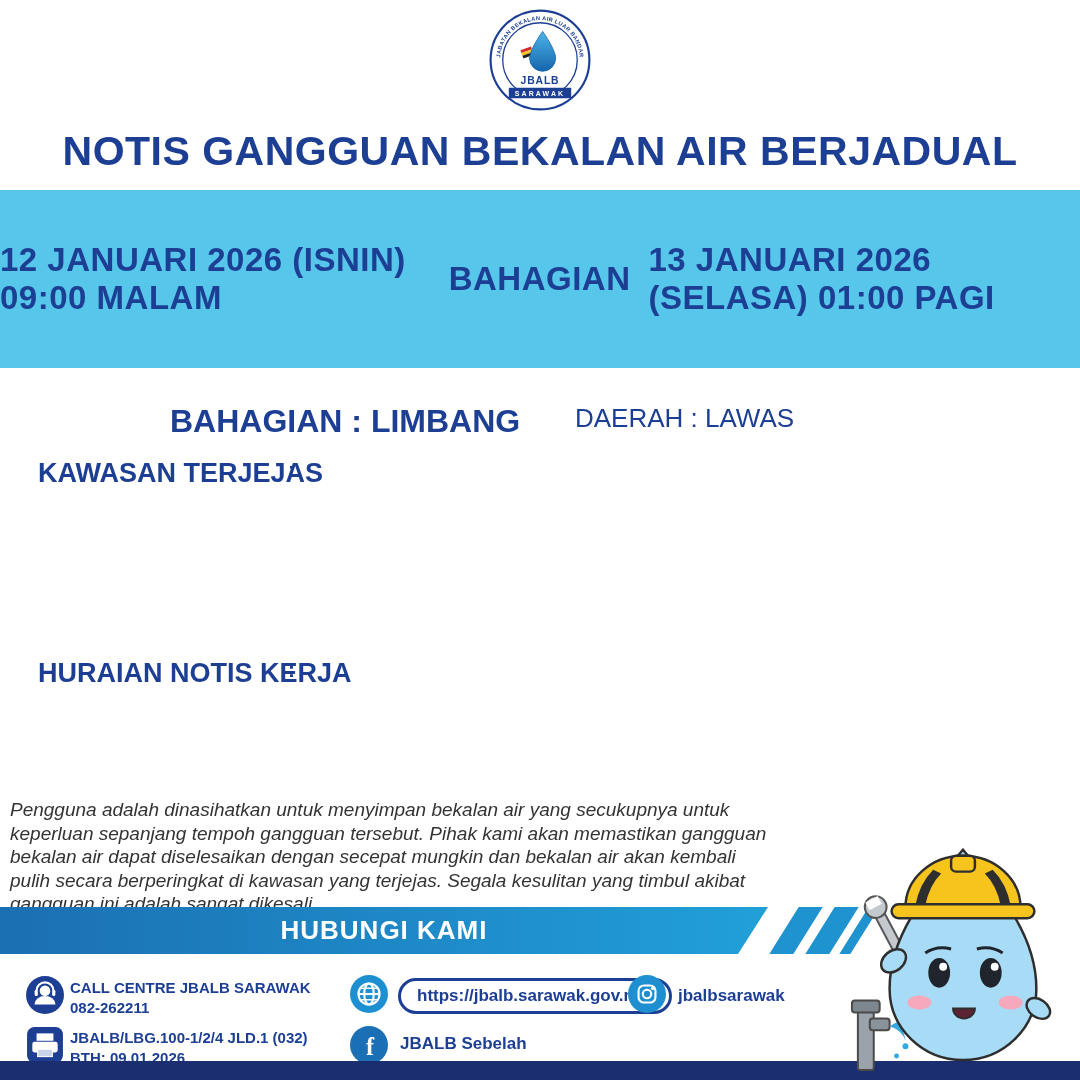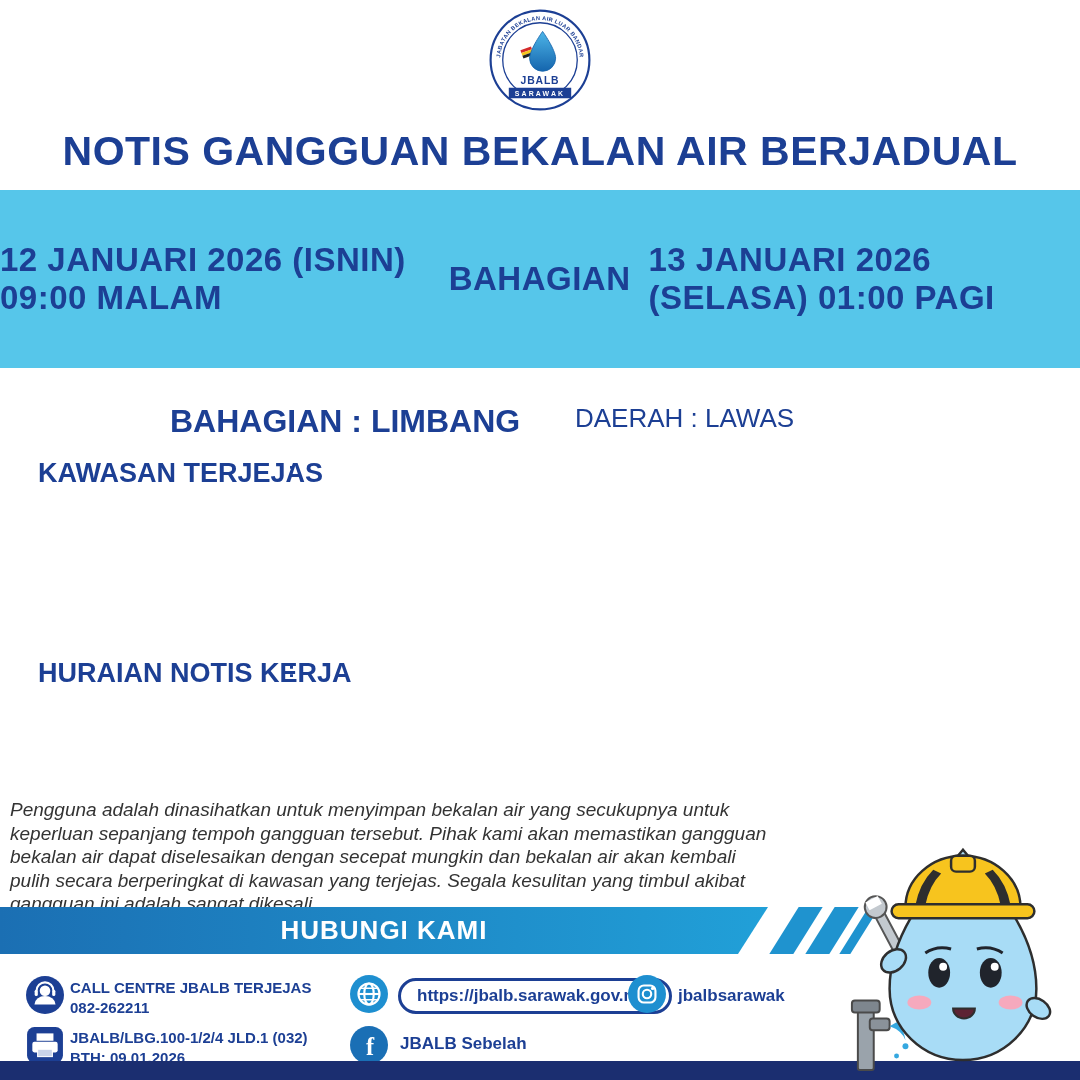--- a/index.html
+++ b/index.html
@@ -109,21 +109,21 @@
     <svg width="38" height="38" viewBox="0 0 36 36" xmlns="http://www.w3.org/2000/svg">
       <circle cx="18" cy="18" r="18" fill="#1c3f94"></circle>
       <circle cx="18" cy="14" r="5" fill="#fff"></circle>
       <path d="M8 27 a10 8 0 0 1 20 0 z" fill="#fff"></path>
       <path d="M10 14 a8 8 0 0 1 16 0" stroke="#fff" stroke-width="2" fill="none"></path>
       <rect x="8.2" y="13" width="3" height="6" rx="1.5" fill="#fff"></rect>
       <rect x="24.8" y="13" width="3" height="6" rx="1.5" fill="#fff"></rect>
     </svg>
   </div>
   <div class="contact-text" style="left:70px; top:978px;">
-    <div>CALL CENTRE JBALB TERJEJAS</div>
+    <div>CALL CENTRE JBALB SARAWAK</div>
     <div>082-262211</div>
   </div>
 
   <div class="contact-icon" style="left:26px; top:1026px;">
     <svg width="38" height="38" viewBox="0 0 36 36" xmlns="http://www.w3.org/2000/svg">
       <rect x="1" y="1" width="34" height="34" rx="7" fill="#1c3f94"></rect>
       <rect x="10" y="7" width="16" height="7" fill="#fff"></rect>
       <rect x="6" y="15" width="24" height="10" rx="2" fill="#fff"></rect>
       <rect x="11" y="22" width="14" height="7" fill="#c9d4ea" stroke="#fff" stroke-width="1"></rect>
     </svg>

